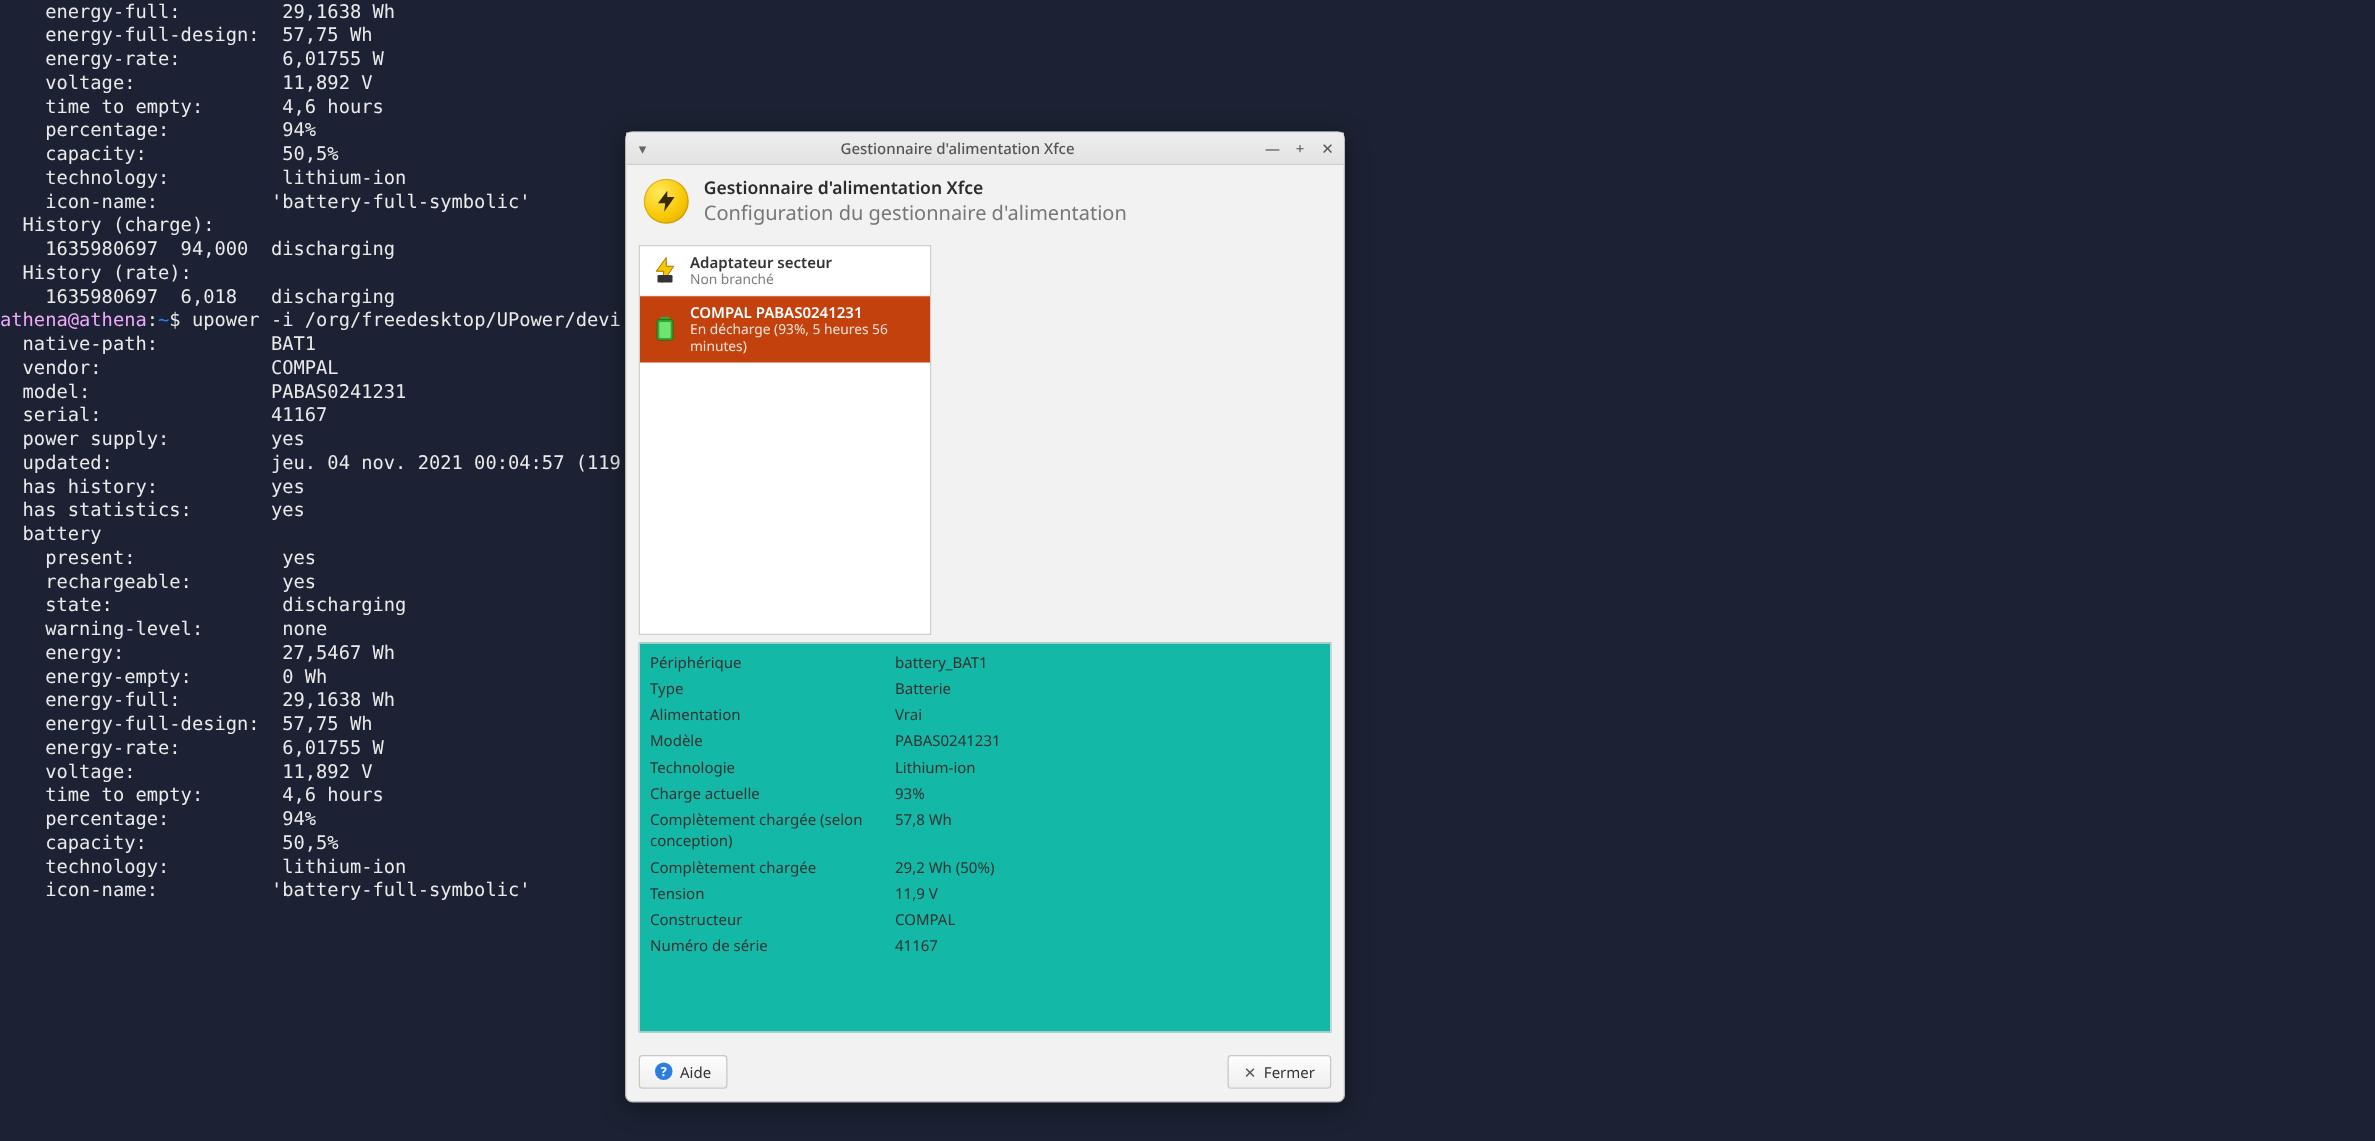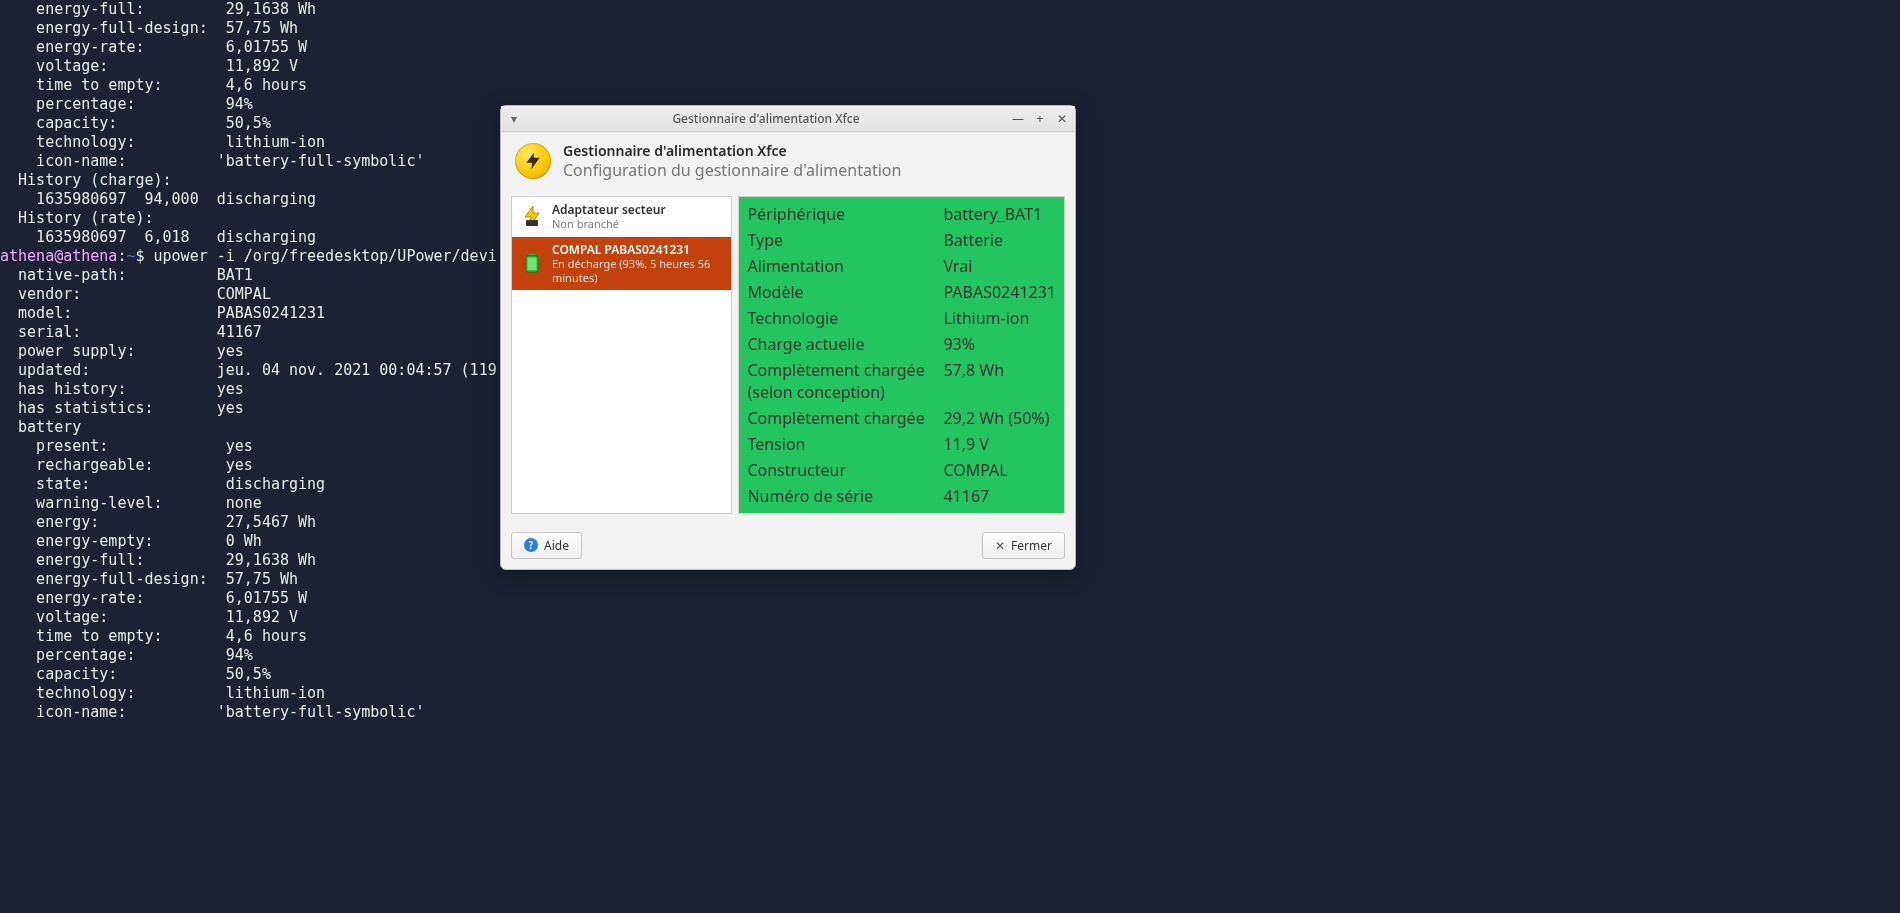--- a/index.html
+++ b/index.html
@@ -84,20 +84,21 @@
   }
   .tab.active {
     color:#2b2b2b;
     border-bottom:2px solid #c83cd0;
   }
 
   .body {
     display:flex;
     padding:10px;
     gap:6px;
+    flex-direction:column;
   }
   .device-list {
     width:234px;
     border:1px solid #cfcfcf;
     background:#fff;
     min-height:312px;
   }
   .device-item {
     display:flex; align-items:center;
     padding:6px 8px;
@@ -112,24 +113,24 @@
   .device-item .dev-icon { width:24px; height:24px; flex-shrink:0; display:flex; align-items:center; justify-content:center; }
   .device-item .dev-texts { line-height:1.2; }
   .device-item .dev-title { font-weight:600; font-size:12px; }
   .device-item .dev-sub { font-size:11px; opacity:0.85; }
   .device-item:not(.selected) .dev-title { color:#333; }
   .device-item:not(.selected) .dev-sub { color:#666; }
 
   .detail-panel {
     flex:1;
     border:1px solid #cfcfcf;
-    background:#22c55e;
+    background:#14b8a6;
     min-height:312px;
     padding:4px 0;
-    font-size:16px;
+    font-size:12px;
   }
   .detail-row {
     display:flex;
     padding:2px 8px;
   }
   .detail-row .k { width:196px; color:#333; }
   .detail-row .v { color:#333; }
 
   .footer {
     display:flex;

